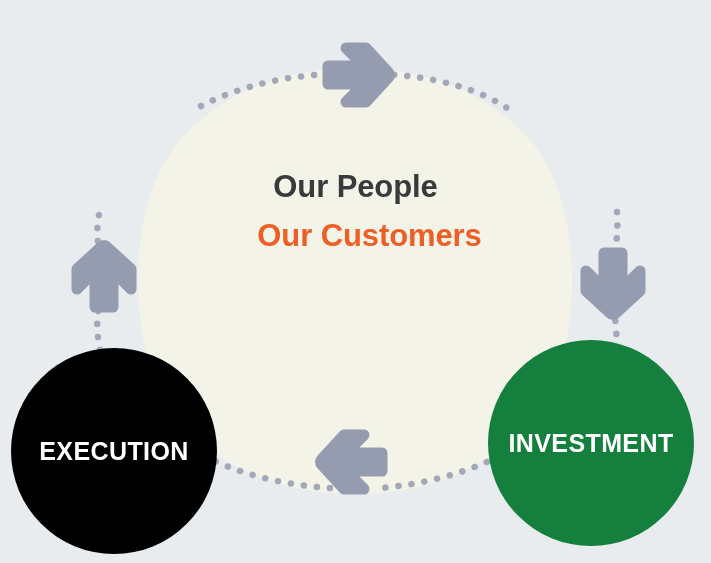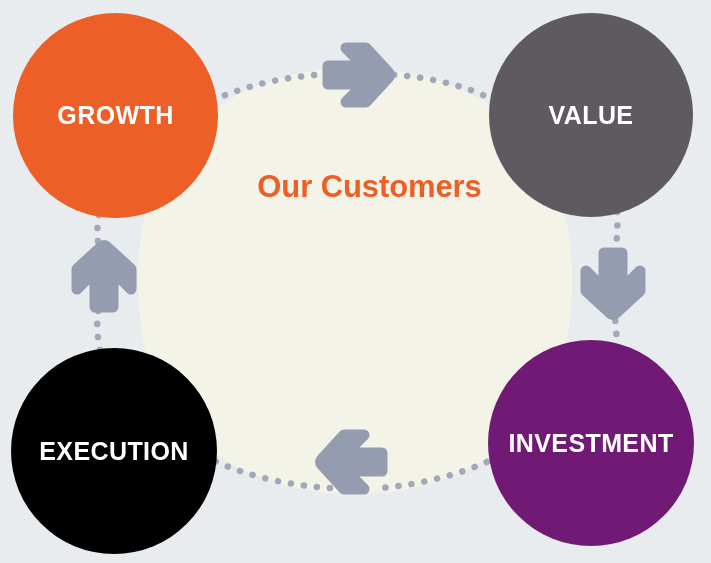--- a/index.html
+++ b/index.html
@@ -51,21 +51,21 @@
   #node-value {
     left: 489px; top: 13px;  width: 204px; height: 204px;
     background: #5e5a5f;
   }
   #node-execution {
     left: 11px;  top: 348px; width: 206px; height: 206px;
     background: #000000;
   }
   #node-investment {
     left: 488px; top: 340px; width: 206px; height: 206px;
-    background: #701a75;
+    background: #15803d;
   }
   #center-text {
     position: absolute;
     left: 0;
     top: 162px;
     width: 711px;
     text-align: center;
     z-index: 5;
   }
   .center-line {
@@ -129,30 +129,25 @@
                C 320 463 320 461 322 459 L 344 435 L 364 435 L 346 453 Z" stroke="#959cb0" stroke-width="11" stroke-linejoin="round" stroke-linecap="round"></path>
     </g>
 
     <g fill="#959cb0">
       <path d="M 95 307 L 113 307 L 113 271 L 131 289 L 131 269 L 107 247
                C 105 245 103 245 101 247 L 77 269 L 77 289 L 95 271 Z" stroke="#959cb0" stroke-width="11" stroke-linejoin="round" stroke-linecap="round"></path>
     </g>
   </svg>
 
   <div id="center-text">
+    <div class="center-line dark">Our People</div>
     <div class="center-line accent">Our Customers</div>
   </div>
 
-  <div class="node" id="node-growth">
-    <span class="node-label">GROWTH</span>
-  </div>
 
-  <div class="node" id="node-value">
-    <span class="node-label">VALUE</span>
-  </div>
 
   <div class="node" id="node-investment">
     <span class="node-label">INVESTMENT</span>
   </div>
 
   <div class="node" id="node-execution">
     <span class="node-label">EXECUTION</span>
   </div>
 
 </div>

